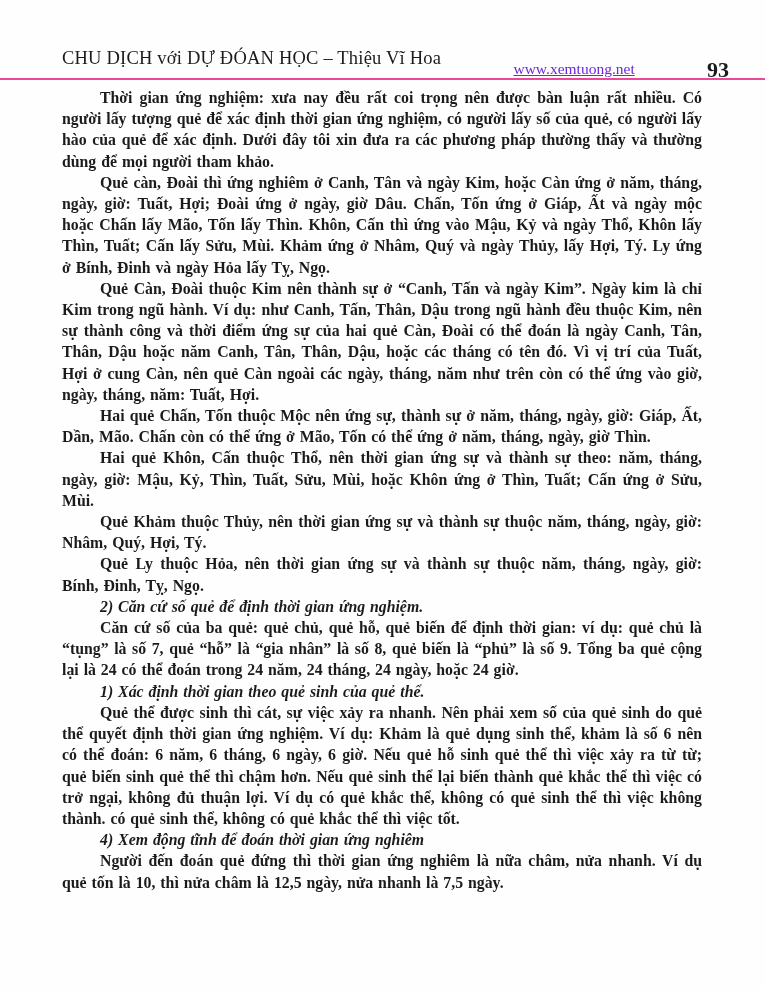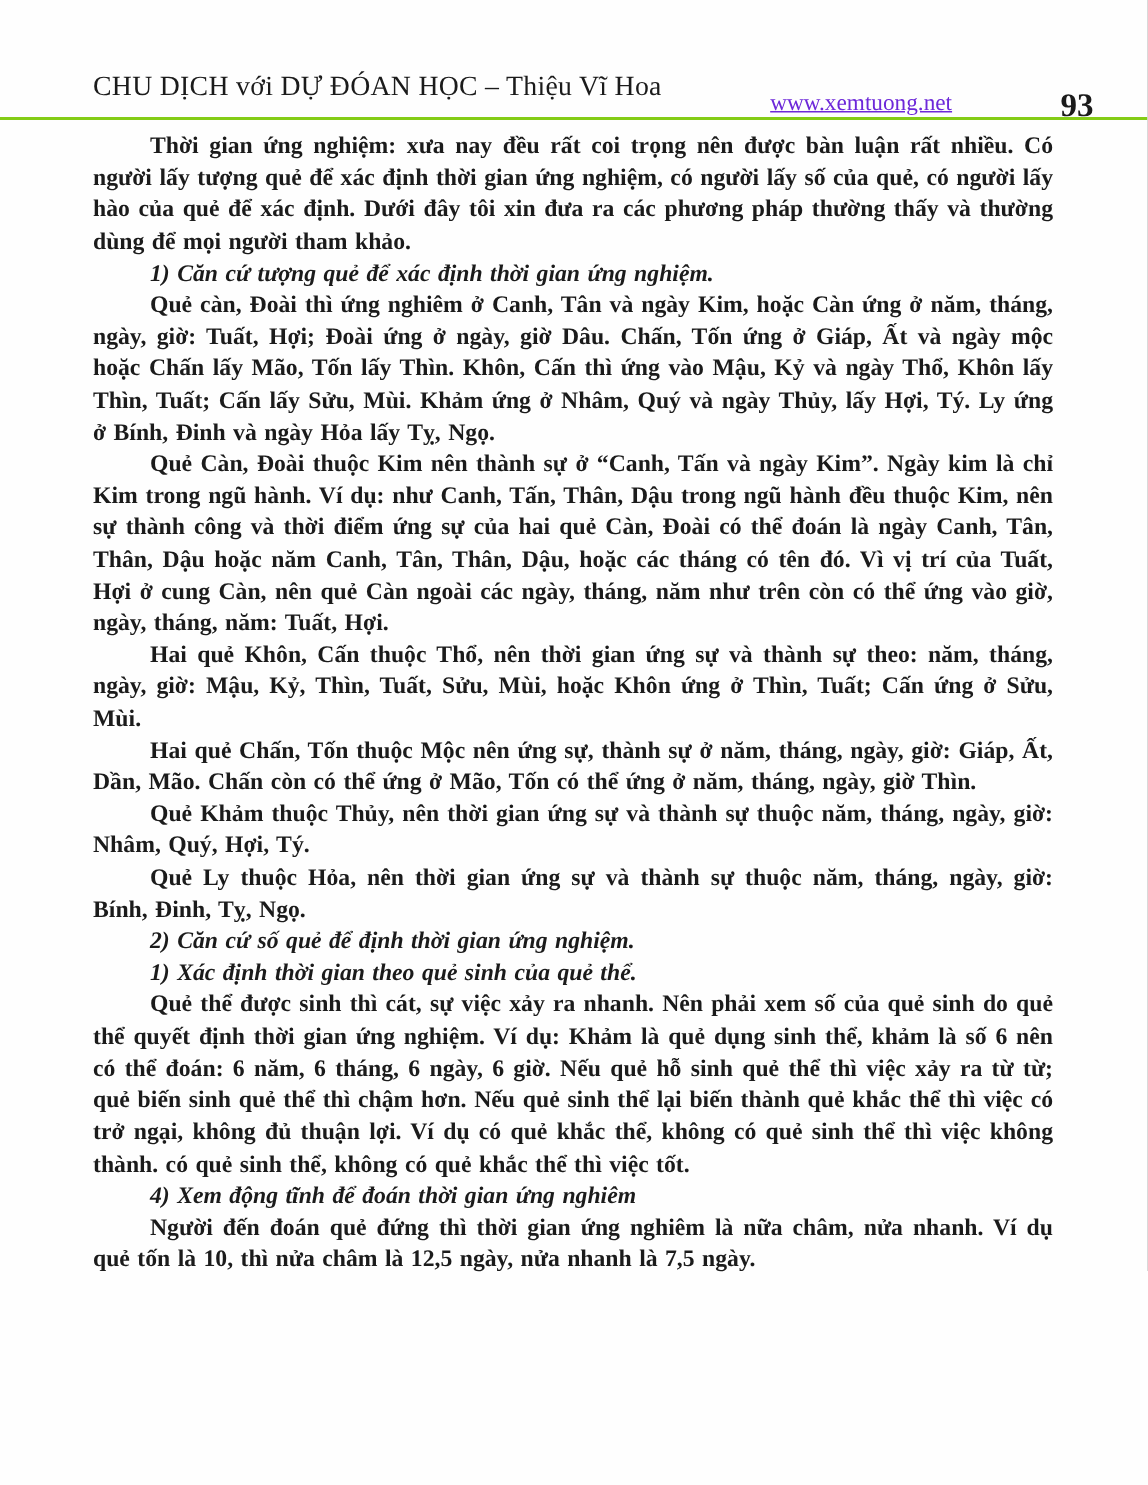--- a/index.html
+++ b/index.html
@@ -13,21 +13,21 @@
     font-family:"Liberation Serif","DejaVu Serif",serif;
     overflow:hidden;
     box-sizing:border-box;
   }
   .header{
     display:flex;
     align-items:flex-end;
     box-sizing:border-box;
     padding:0 36px 0 62px;
     height:80px;
-    border-bottom:2px solid #84cc16;
+    border-bottom:2px solid #ec4899;
   }
   .header-title{
     font-size:18.5px;
     letter-spacing:0.2px;
     white-space:nowrap;
     margin-bottom:9px;
     flex:0 0 auto;
   }
   .header-spacer{flex:1 1 auto;}
   .header-url{
@@ -74,27 +74,27 @@
   <div class="header">
     <span class="header-title">CHU DỊCH với DỰ ĐÓAN HỌC – Thiệu Vĩ Hoa</span>
     <span class="header-spacer"></span>
     <span class="header-url">www.xemtuong.net</span>
     <span class="header-spacer2"></span>
     <span class="header-pagenum">93</span>
   </div>
 
   <div class="body-text">
     <p class="para">Thời gian ứng nghiệm: xưa nay đều rất coi trọng nên được bàn luận rất nhiều. Có người lấy tượng quẻ để xác định thời gian ứng nghiệm, có người lấy số của quẻ, có người lấy hào của quẻ để xác định. Dưới đây tôi xin đưa ra các phương pháp thường thấy và thường dùng để mọi người tham khảo.</p>
-    <p class="para heading">1) Căn cứ tượng quẻ để xác định thời gian ứng nghiệm.</p>
     <p class="para">Quẻ càn, Đoài thì ứng nghiêm ở Canh, Tân và ngày Kim, hoặc Càn ứng ở năm, tháng, ngày, giờ: Tuất, Hợi; Đoài ứng ở ngày, giờ Dâu. Chấn, Tốn ứng ở Giáp, Ất và ngày mộc hoặc Chấn lấy Mão, Tốn lấy Thìn. Khôn, Cấn thì ứng vào Mậu, Kỷ và ngày Thổ, Khôn lấy Thìn, Tuất; Cấn lấy Sửu, Mùi. Khảm ứng ở Nhâm, Quý và ngày Thủy, lấy Hợi, Tý. Ly ứng ở Bính, Đinh và ngày Hỏa lấy Tỵ, Ngọ.</p>
     <p class="para">Quẻ Càn, Đoài thuộc Kim nên thành sự ở “Canh, Tấn và ngày Kim”. Ngày kim là chỉ Kim trong ngũ hành. Ví dụ: như Canh, Tấn, Thân, Dậu trong ngũ hành đều thuộc Kim, nên sự thành công và thời điểm ứng sự của hai quẻ Càn, Đoài có thể đoán là ngày Canh, Tân, Thân, Dậu hoặc năm Canh, Tân, Thân, Dậu, hoặc các tháng có tên đó. Vì vị trí của Tuất, Hợi ở cung Càn, nên quẻ Càn ngoài các ngày, tháng, năm như trên còn có thể ứng vào giờ, ngày, tháng, năm: Tuất, Hợi.</p>
+    <p class="para">Hai quẻ Chấn, Tốn thuộc Mộc nên ứng sự, thành sự ở năm, tháng, ngày, giờ: Giáp, Ất, Dần, Mão. Chấn còn có thể ứng ở Mão, Tốn có thể ứng ở năm, tháng, ngày, giờ Thìn.</p>
     <p class="para">Hai quẻ Khôn, Cấn thuộc Thổ, nên thời gian ứng sự và thành sự theo: năm, tháng, ngày, giờ: Mậu, Kỷ, Thìn, Tuất, Sửu, Mùi, hoặc Khôn ứng ở Thìn, Tuất; Cấn ứng ở Sửu, Mùi.</p>
-    <p class="para">Hai quẻ Chấn, Tốn thuộc Mộc nên ứng sự, thành sự ở năm, tháng, ngày, giờ: Giáp, Ất, Dần, Mão. Chấn còn có thể ứng ở Mão, Tốn có thể ứng ở năm, tháng, ngày, giờ Thìn.</p>
     <p class="para">Quẻ Khảm thuộc Thủy, nên thời gian ứng sự và thành sự thuộc năm, tháng, ngày, giờ: Nhâm, Quý, Hợi, Tý.</p>
     <p class="para">Quẻ Ly thuộc Hỏa, nên thời gian ứng sự và thành sự thuộc năm, tháng, ngày, giờ: Bính, Đinh, Tỵ, Ngọ.</p>
     <p class="para heading">2) Căn cứ số quẻ để định thời gian ứng nghiệm.</p>
+    <p class="para">Căn cứ số của ba quẻ: quẻ chủ, quẻ hỗ, quẻ biến để định thời gian: ví dụ: quẻ chủ là “tụng” là số 7, quẻ “hỗ” là “gia nhân” là số 8, quẻ biến là “phủ” là số 9. Tổng ba quẻ cộng lại là 24 có thể đoán trong 24 năm, 24 tháng, 24 ngày, hoặc 24 giờ.</p>
     <p class="para heading">1) Xác định thời gian theo quẻ sinh của quẻ thể.</p>
     <p class="para">Quẻ thể được sinh thì cát, sự việc xảy ra nhanh. Nên phải xem số của quẻ sinh do quẻ thể quyết định thời gian ứng nghiệm. Ví dụ: Khảm là quẻ dụng sinh thể, khảm là số 6 nên có thể đoán: 6 năm, 6 tháng, 6 ngày, 6 giờ. Nếu quẻ hỗ sinh quẻ thể thì việc xảy ra từ từ; quẻ biến sinh quẻ thể thì chậm hơn. Nếu quẻ sinh thể lại biến thành quẻ khắc thể thì việc có trở ngại, không đủ thuận lợi. Ví dụ có quẻ khắc thể, không có quẻ sinh thể thì việc không thành. có quẻ sinh thể, không có quẻ khắc thể thì việc tốt.</p>
     <p class="para heading">4) Xem động tĩnh để đoán thời gian ứng nghiêm</p>
     <p class="para">Người đến đoán quẻ đứng thì thời gian ứng nghiêm là nữa châm, nửa nhanh. Ví dụ quẻ tốn là 10, thì nửa châm là 12,5 ngày, nửa nhanh là 7,5 ngày.</p>
   </div>
 
 </div>
 
 </body></html>

